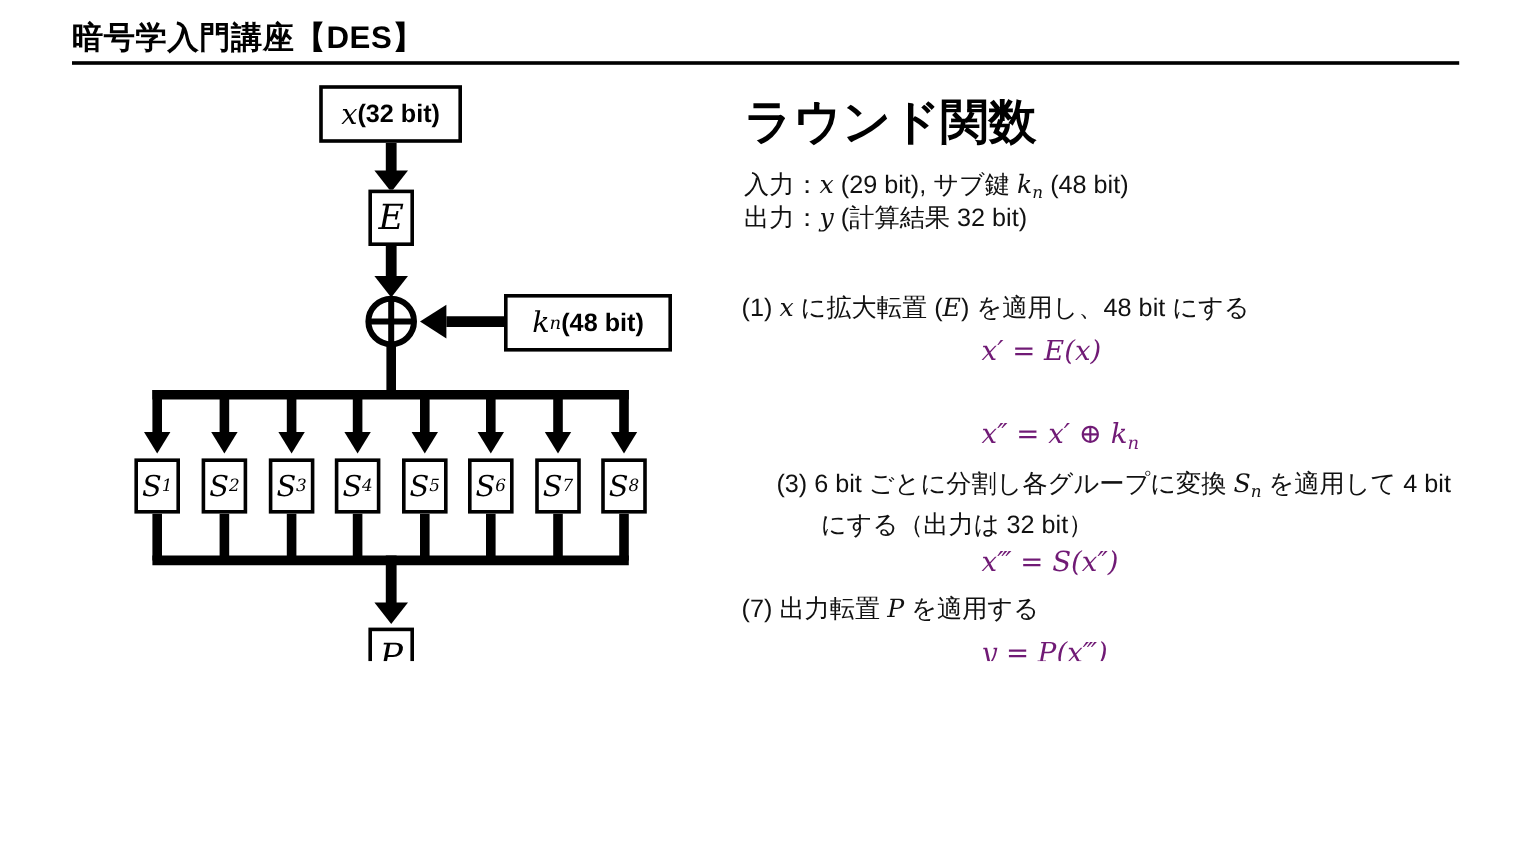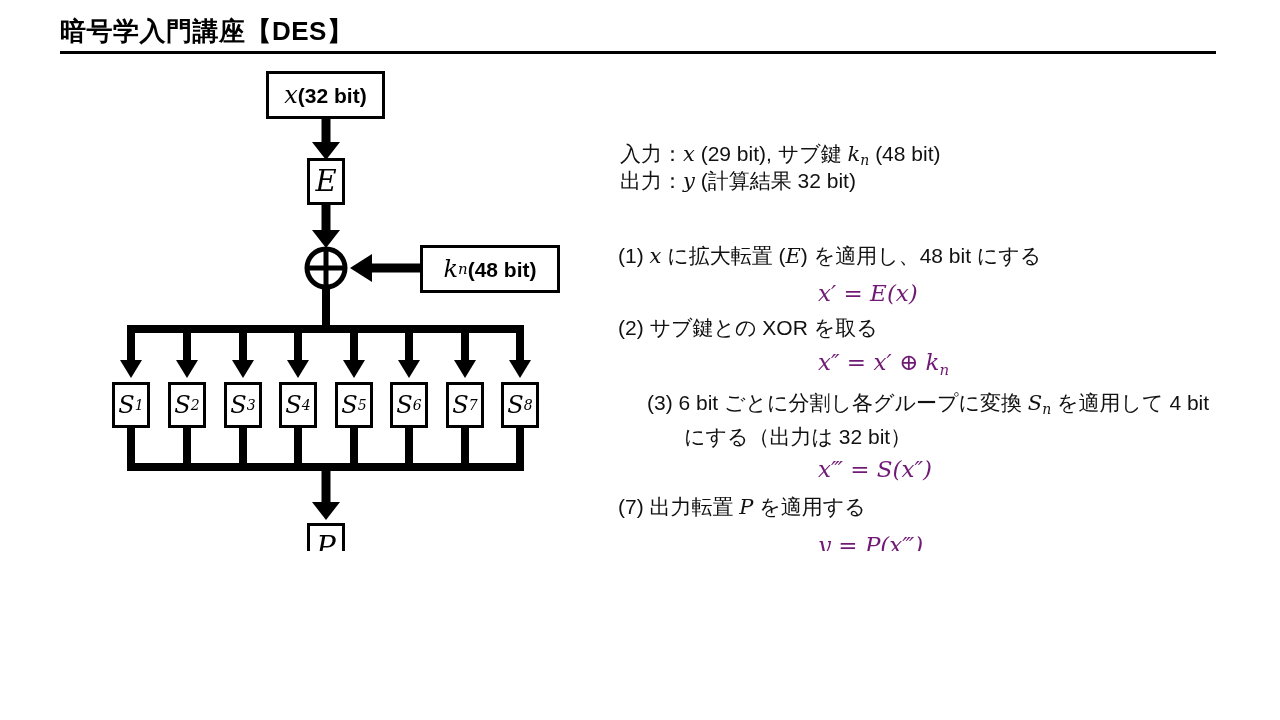--- a/index.html
+++ b/index.html
@@ -159,30 +159,30 @@
 
   <div class="dbox" style="left:307px;top:523px;width:38px;height:49px;">
     <span class="mvar-big">P</span>
   </div>
 
   <div class="dbox" style="left:262px;top:610px;width:130px;height:48px;">
     <span class="mvar">y</span>
       <span class="bbold"> (32 bit)</span>
   </div>
 
+  <div class="panel-title">ラウンド関数</div>
 
   <div class="io-line" style="top:140px;"><span>入力：</span><span class="ivar">x</span><span> (29 bit), サブ鍵 </span><span class="ivar">k</span><span class="isub">n</span><span> (48 bit)</span></div>
 
   <div class="io-line" style="top:167px;"><span>出力：</span><span class="ivar">y</span><span> (計算結果 32 bit)</span></div>
 
   <div class="step" style="top:242px;"><span>(1) </span><span class="ivar">x</span><span> に拡大転置 (</span><span class="ivar">E</span><span>) を適用し、48 bit にする</span></div>
 
   <div class="formula" style="top:280px;">x′ = E(x)</div>
 
-  <div class="step" style="top:314px;">(2) サブ鍵との XOR を取る</div>
 
   <div class="formula" style="top:349px;"><span>x″ = x′ ⊕ k</span><span class="fsub">n</span></div>
 
   <div class="step" style="top:389px;margin-left:29px;">
     <div><span>(3) 6 bit ごとに分割し各グループに変換 </span><span class="ivar">S</span><span class="isub">n</span><span> を適用して 4 bit</span></div>
     <div class="hang">にする（出力は 32 bit）</div>
   </div>
 
   <div class="formula" style="top:456px;">x‴ = S(x″)</div>
 

